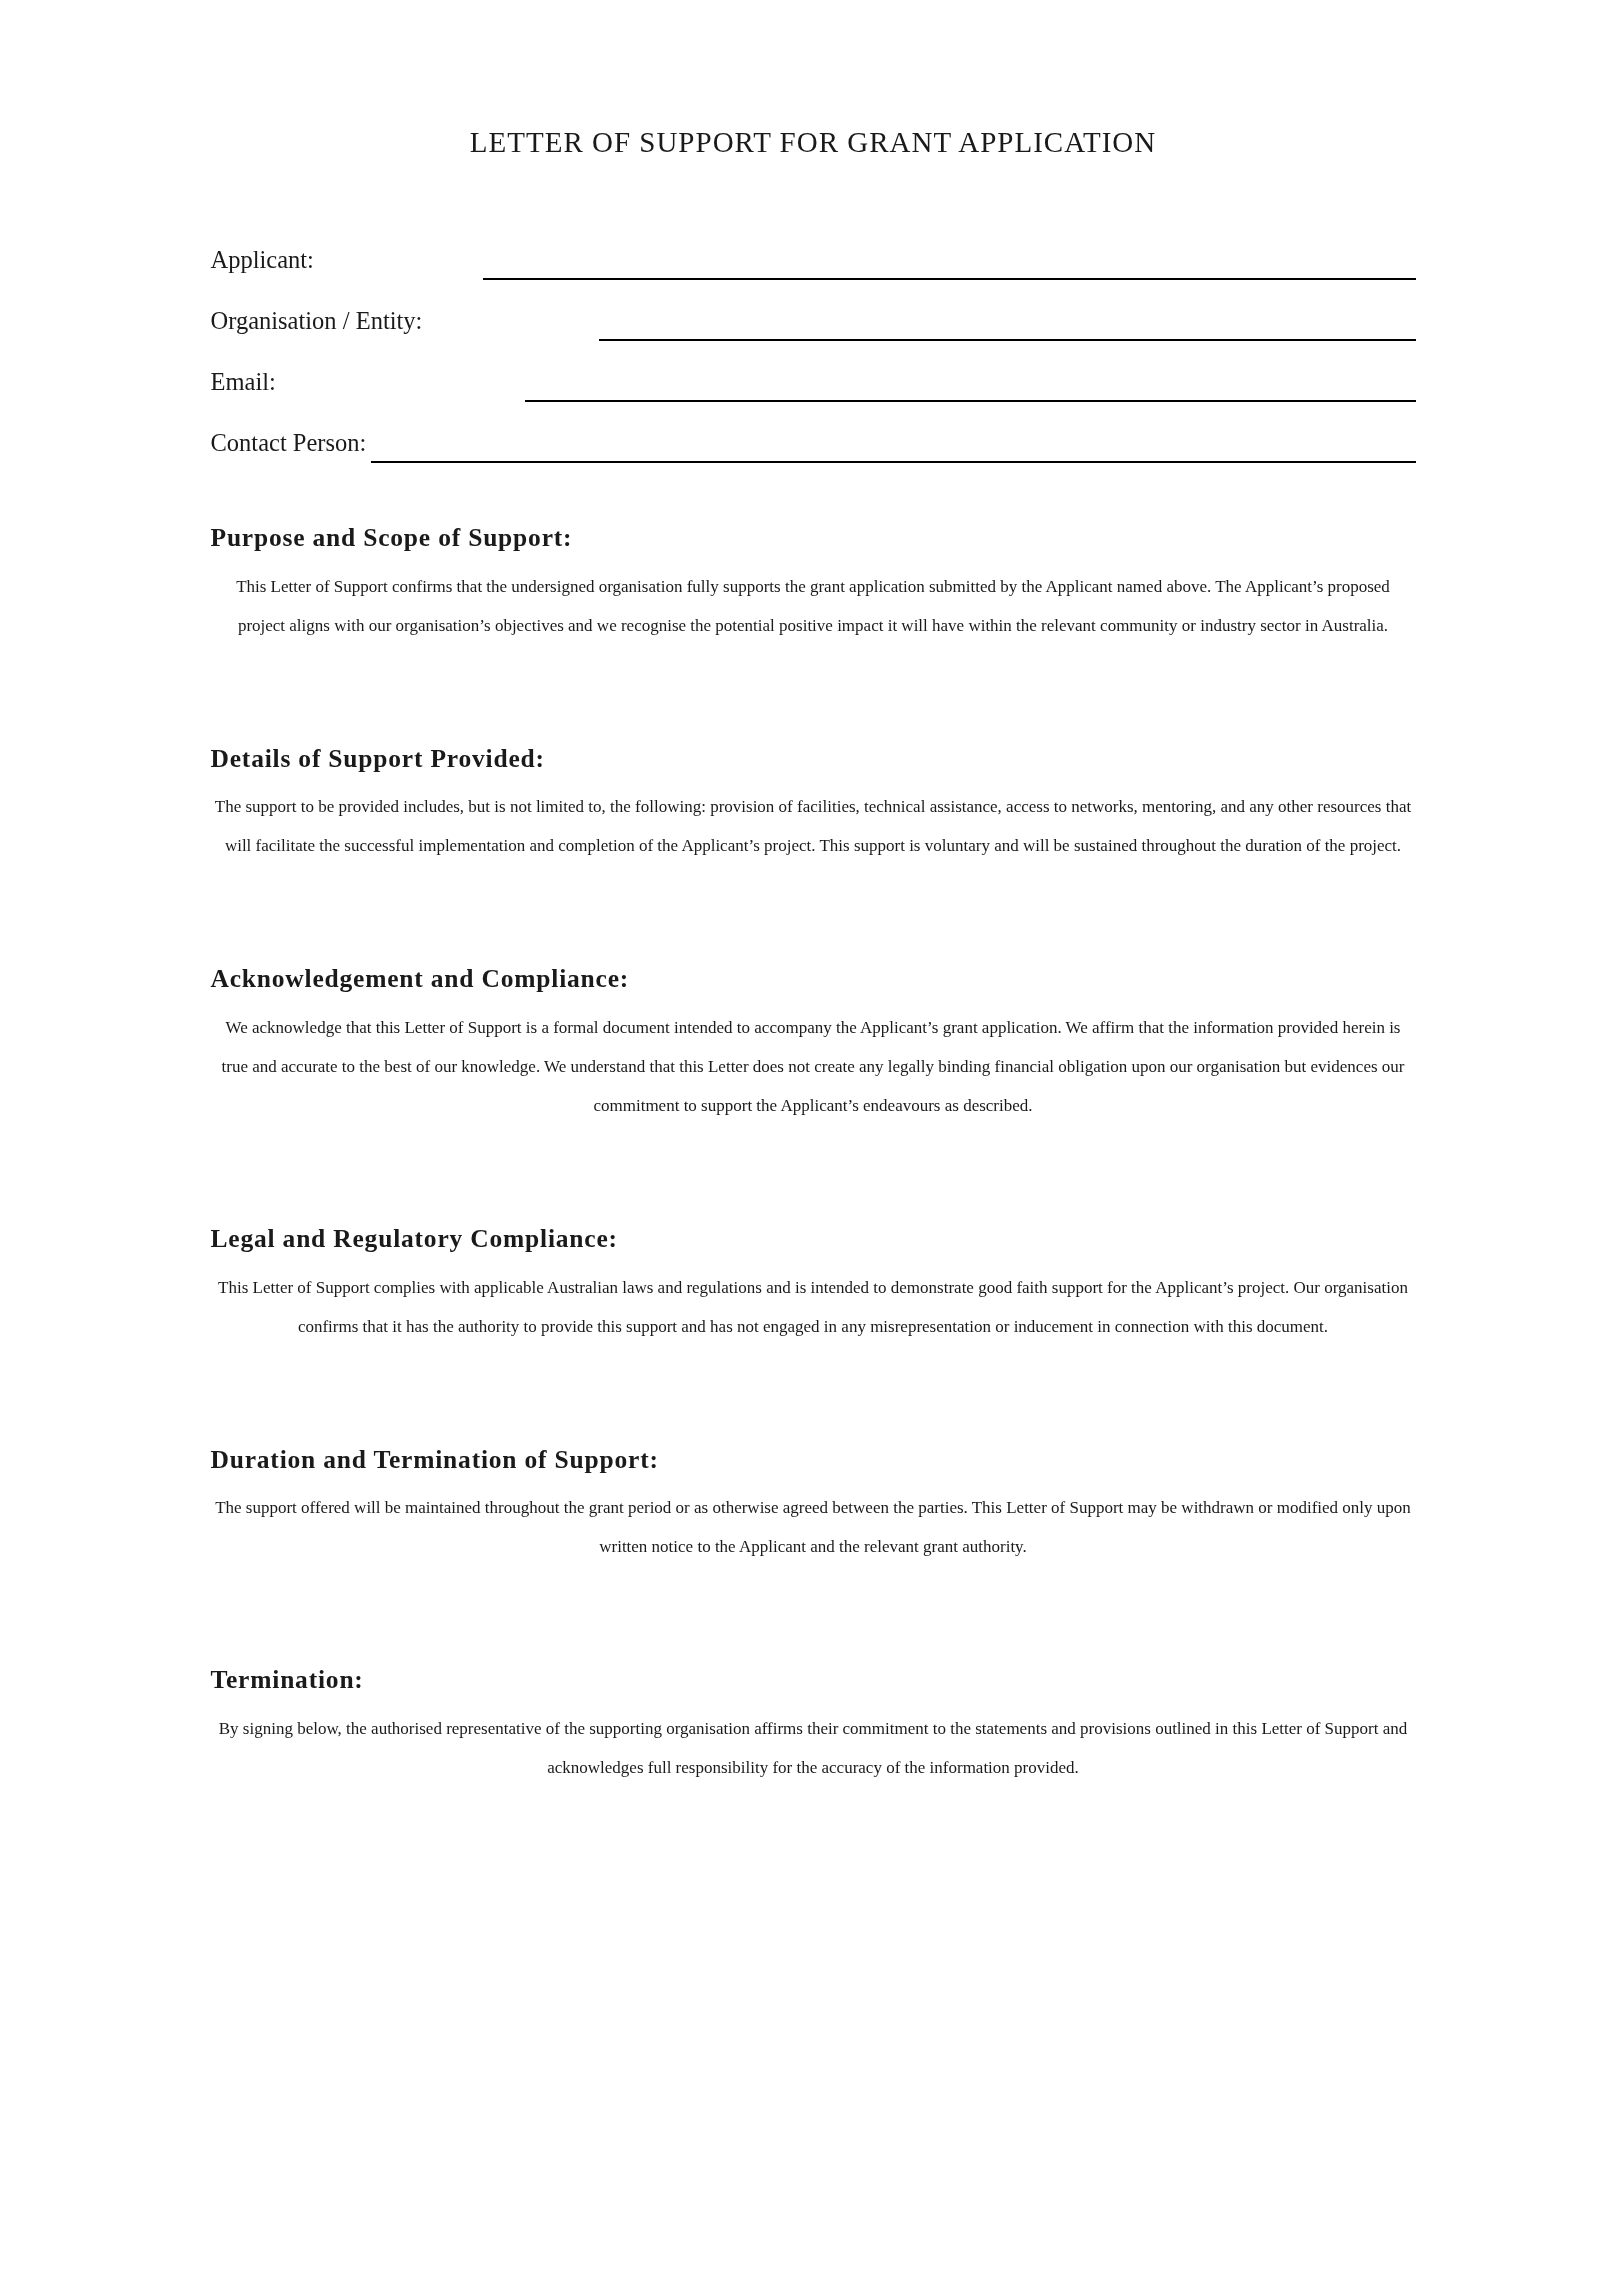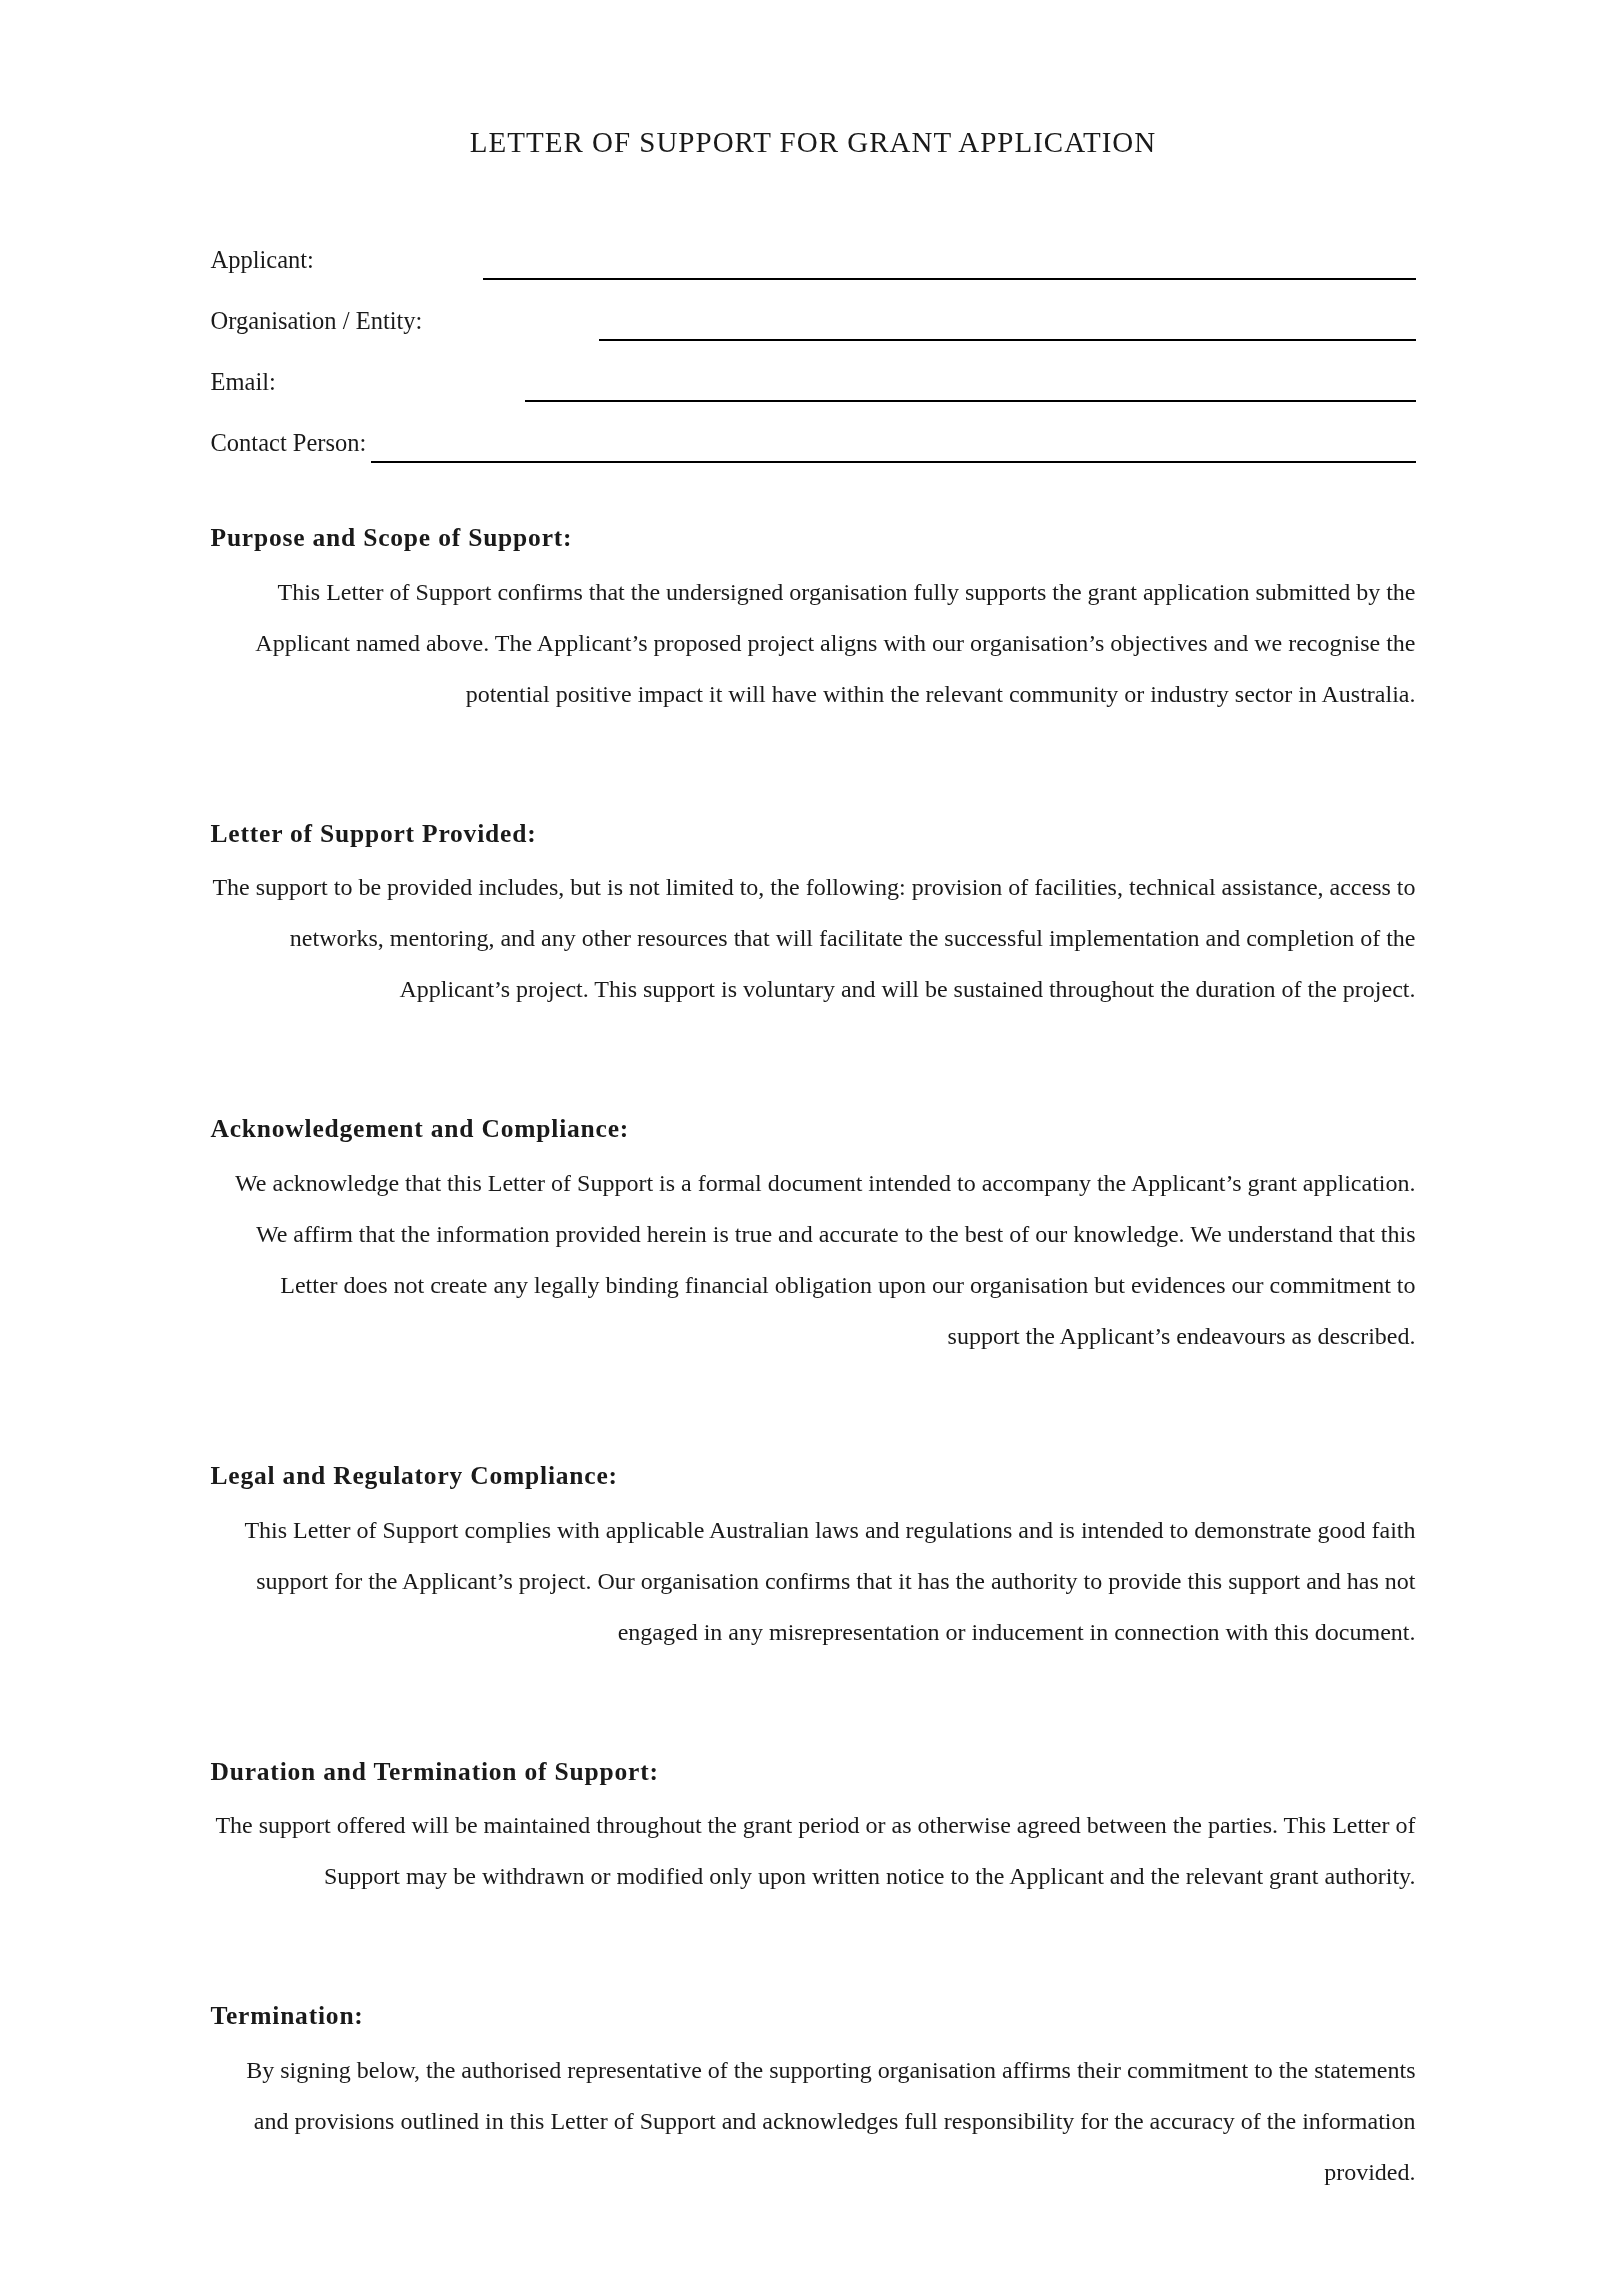--- a/index.html
+++ b/index.html
@@ -62,24 +62,24 @@
   .section-heading {
     margin: 0 0 13.7px 0;
     font-size: 25.5px;
     line-height: 31px;
     font-weight: bold;
     letter-spacing: 0.8px;
     white-space: nowrap;
   }
   .section-body {
     margin: 0;
-    font-size: 24px;
-    line-height: 51px;
+    font-size: 17px;
+    line-height: 39px;
     max-width: 1318px;
-    text-align: right;
+    text-align: center;
   }
 </style>
 </head>
 <body>
 
 <div class="page">
 
   <h1 class="doc-title">LETTER OF SUPPORT FOR GRANT APPLICATION</h1>
 
   <div class="fields">
@@ -102,21 +102,21 @@
   </div>
 
   <div class="sections">
 
     <div class="section">
       <h2 class="section-heading">Purpose and Scope of Support:</h2>
       <p class="section-body">This Letter of Support confirms that the undersigned organisation fully supports the grant application submitted by the Applicant named above. The Applicant’s proposed project aligns with our organisation’s objectives and we recognise the potential positive impact it will have within the relevant community or industry sector in Australia.</p>
     </div>
 
     <div class="section">
-      <h2 class="section-heading">Letter of Support Provided:</h2>
+      <h2 class="section-heading">Details of Support Provided:</h2>
       <p class="section-body">The support to be provided includes, but is not limited to, the following: provision of facilities, technical assistance, access to networks, mentoring, and any other resources that will facilitate the successful implementation and completion of the Applicant’s project. This support is voluntary and will be sustained throughout the duration of the project.</p>
     </div>
 
     <div class="section">
       <h2 class="section-heading">Acknowledgement and Compliance:</h2>
       <p class="section-body">We acknowledge that this Letter of Support is a formal document intended to accompany the Applicant’s grant application. We affirm that the information provided herein is true and accurate to the best of our knowledge. We understand that this Letter does not create any legally binding financial obligation upon our organisation but evidences our commitment to support the Applicant’s endeavours as described.</p>
     </div>
 
     <div class="section">
       <h2 class="section-heading">Legal and Regulatory Compliance:</h2>

